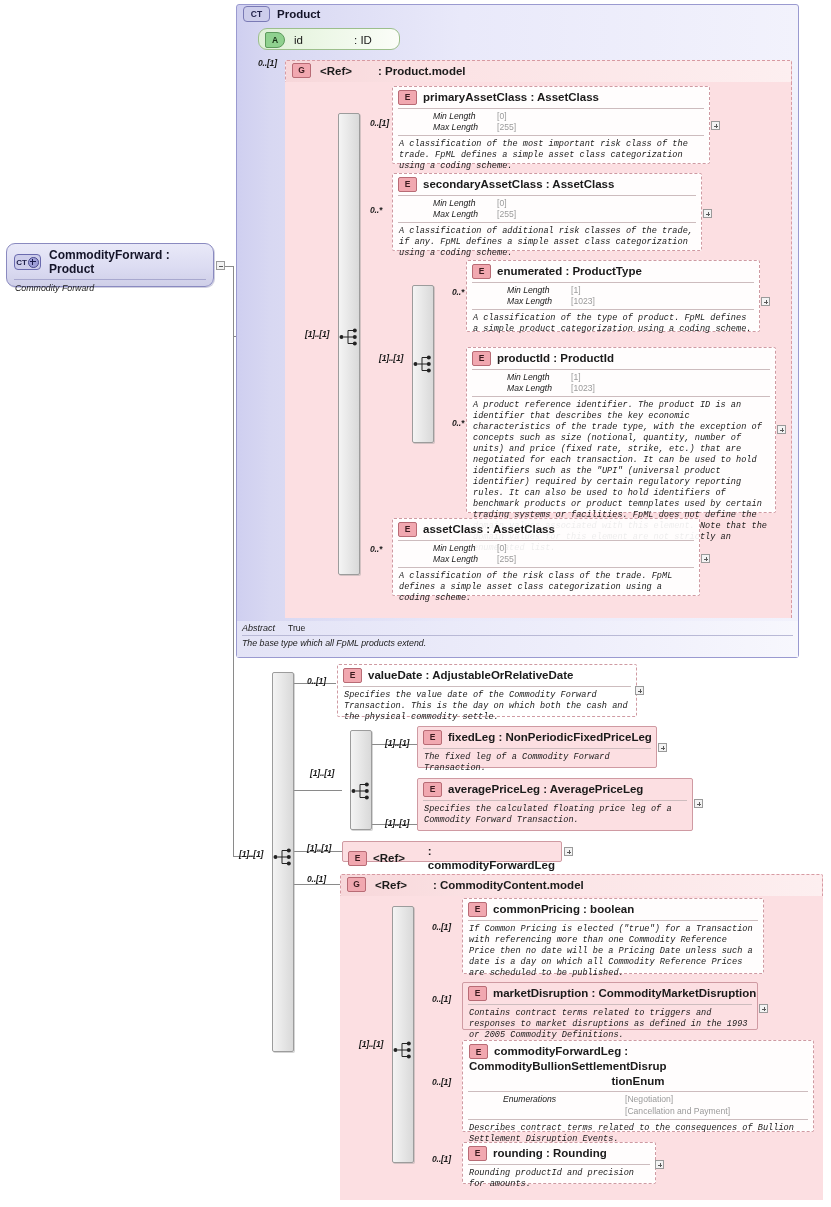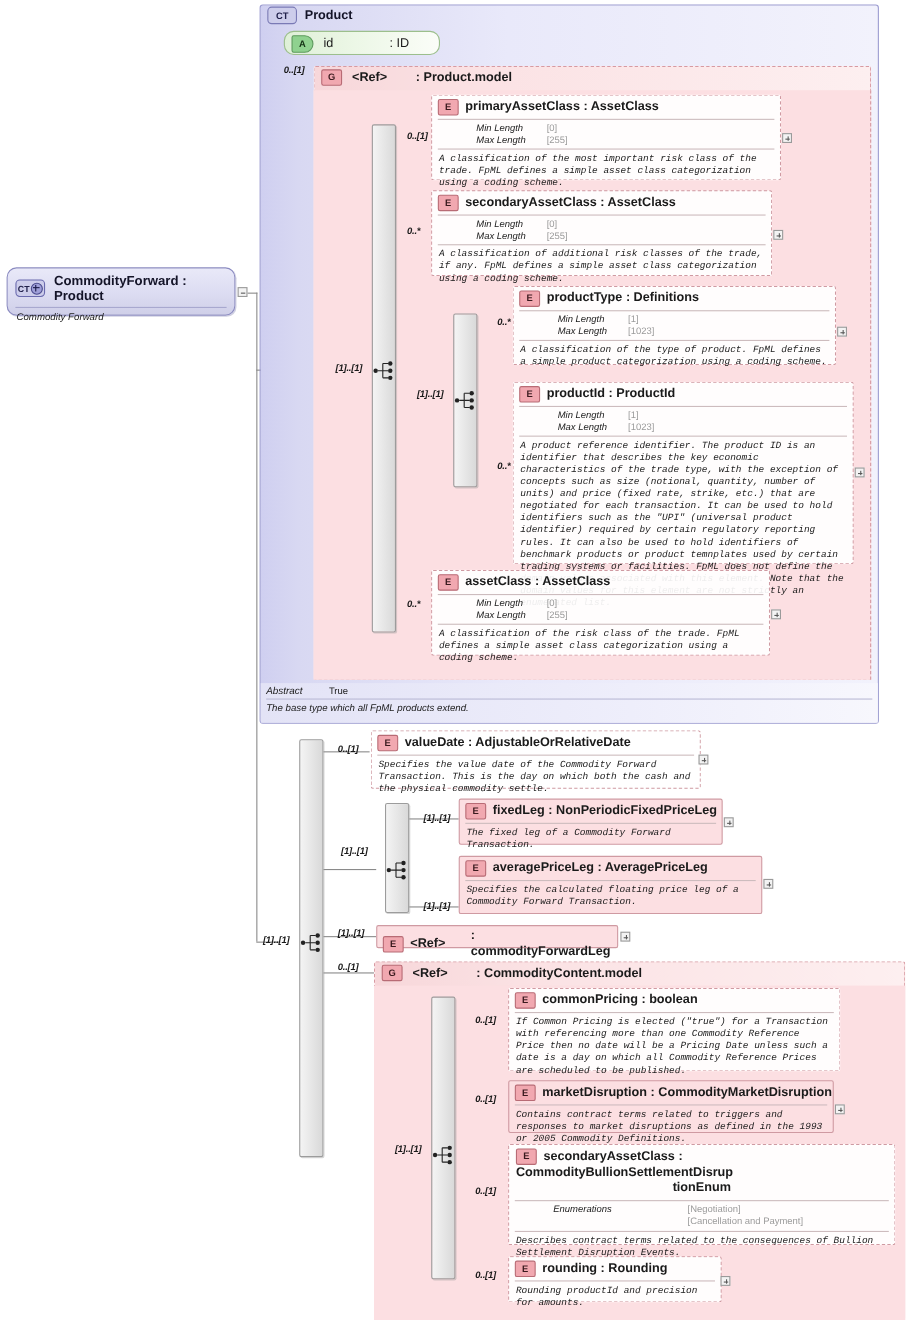--- a/index.html
+++ b/index.html
@@ -102,21 +102,21 @@
     content:"";position:absolute;background:#1a1a4a;
   }
   .ct-plus .pm:before{left:1.5px;top:3.5px;width:5.5px;height:1px;}
   .ct-plus .pm:after{left:3.5px;top:1.5px;width:1px;height:5.5px;}
 
   
   .abstract-strip{
     background:linear-gradient(to right,#e3e3f6 0%,#eeeefb 60%,#f7f7fd 100%);
   }
   .abstract-row{
-    display:flex;gap:24px;padding:2px 6px 2px 5px;font-size:9px;color:#1a1a1a;
+    display:flex;gap:13px;padding:2px 6px 2px 5px;font-size:9px;color:#1a1a1a;
   }
   .abstract-row .k{font-style:italic;}
   .abstract-row .v{font-weight:normal;font-size:8.6px;}
   .abstract-line{height:1px;background:#b9b9d6;margin:0 5px;}
   .abstract-desc{padding:2px 6px 2px 5px;font-size:8.8px;font-style:italic;color:#1a1a1a;}
 
   
   .ln{position:absolute;background:#8a8a8a;}
   .lnh{height:1px;}
   .lnv{width:1px;}
@@ -290,21 +290,21 @@
     <line x1="9" y1="16.5" x2="14" y2="16.5" stroke="#222" stroke-width="1"></line>
     <circle cx="15.8" cy="3.5" r="2" fill="#222"></circle>
     <circle cx="15.8" cy="10" r="2" fill="#222"></circle>
     <circle cx="15.8" cy="16.5" r="2" fill="#222"></circle>
   </svg>
 
   <div class="card" style="left:452px;top:287px;">0..*</div>
   <div class="node dashed abs" style="left:466px;top:260px;width:294px;height:72px;">
     <div class="node-title">
       <span class="badge badge-E">E</span>
-      <span class="ttl-name">productType : Definitions</span>
+      <span class="ttl-name">enumerated : ProductType</span>
     </div>
     <div class="node-sep"></div>
     <div class="facets">
       <div class="row">
           <span class="fname">Min Length</span>
           <span class="fval">[1]</span>
         </div>
       <div class="row">
           <span class="fname">Max Length</span>
           <span class="fval">[1023]</span>
@@ -492,21 +492,21 @@
       <span class="ttl-name">marketDisruption : CommodityMarketDisruption</span>
     </div>
     <div class="node-sep"></div>
     <div class="desc">Contains contract terms related to triggers and responses to market disruptions as defined in the 1993 or 2005 Commodity Definitions.</div>
   </div>
   <div class="expander abs" style="left:759px;top:1004px;"></div>
 
   <div class="card" style="left:432px;top:1077px;">0..[1]</div>
   <div class="node dashed abs" style="left:462px;top:1040px;width:352px;height:92px;">
     <div class="node-title" style="display:block;padding-left:6px;">
-      <span class="badge badge-E" style="vertical-align:middle;margin-right:6px;">E</span><span>secondaryAssetClass : CommodityBullionSettlementDisrup</span>
+      <span class="badge badge-E" style="vertical-align:middle;margin-right:6px;">E</span><span>commodityForwardLeg : CommodityBullionSettlementDisrup</span>
       <span class="two-line">tionEnum</span>
     </div>
     <div class="node-sep"></div>
     <div class="facets">
       <div class="row">
         <span class="fname" style="width:74px;">Enumerations</span>
         <span class="fval stack">
           <div>[Negotiation]</div>
           <div>[Cancellation and Payment]</div>
         </span>

